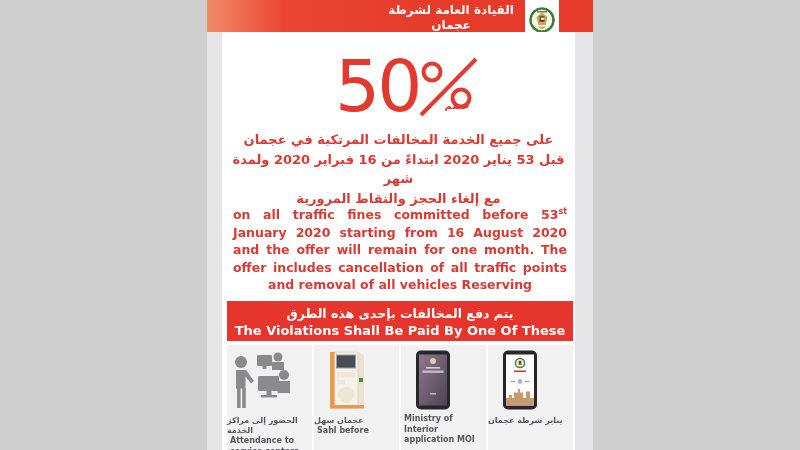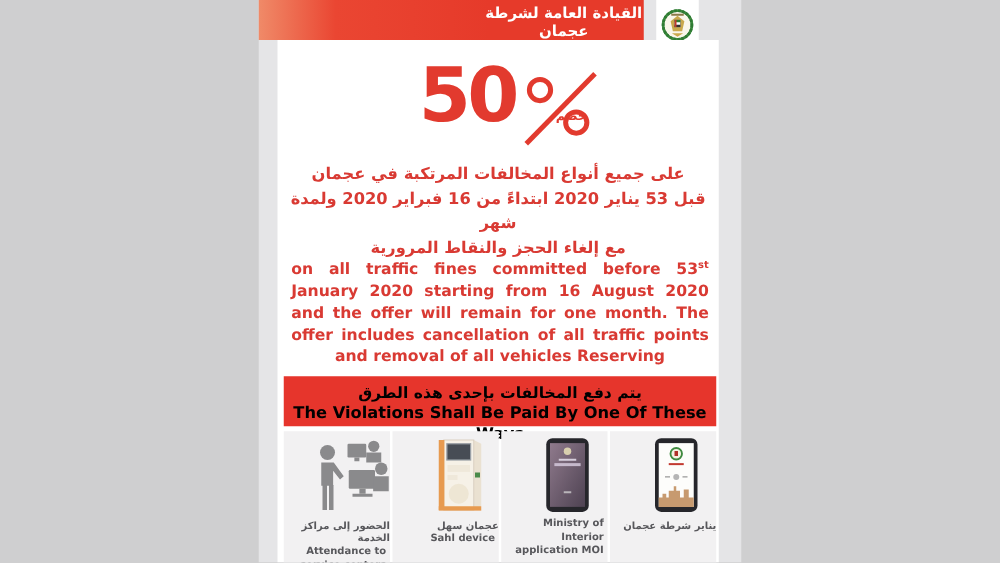--- a/index.html
+++ b/index.html
@@ -2,56 +2,56 @@
 <html><head>
 <meta charset="utf-8">
 <style>
   * { margin:0; padding:0; box-sizing:border-box; }
   html,body { width:800px; height:450px; overflow:hidden; }
   body { background:#cfcfd0; font-family:"DejaVu Sans","Liberation Sans",sans-serif; position:relative; }
 
   .poster { position:absolute; left:207px; top:0; width:386px; height:450px; background:#e5e5e7; }
 
   
-  .hdr { position:absolute; left:0; top:0; width:308px; height:32px;
+  .hdr { position:absolute; left:0; top:0; width:386px; height:32px;
          background:linear-gradient(90deg,#f08a68 0%,#ea4632 20%,#e63a2a 60%,#e63a2a 100%); }
   .hdr-text { position:absolute; top:3px; left:168px; width:152px; text-align:center; color:#fff; }
   .hdr-ar { font-size:12px; font-weight:bold; line-height:15px; direction:rtl; }
   .hdr-en { font-size:7.5px; line-height:10px; }
   .emblem-box { position:absolute; left:318px; top:0px; width:34px; height:43px; background:#fff;
                 display:flex; align-items:center; justify-content:center; }
 
   
   .panel { position:absolute; left:15px; top:32px; width:353px; height:418px; background:#fff; }
 
   
-  .fifty { position:absolute; left:128px; top:42px; font-size:60px; font-weight:bold;
+  .fifty { position:absolute; left:128px; top:52px; font-size:71px; font-weight:normal;
            color:#e23a2e; line-height:70px; letter-spacing:-3px; }
   .pct-svg { position:absolute; left:212px; top:56px; }
-  .khasm { position:absolute; left:228px; top:88px; width:44px; text-align:center;
+  .khasm { position:absolute; left:228px; top:100px; width:44px; text-align:center;
            font-size:10px; font-weight:bold; color:#e23a2e; direction:rtl; }
 
   
   .offer-ar { position:absolute; left:15px; top:130px; width:353px; text-align:center;
               direction:rtl; color:#d93a33; font-weight:bold; font-size:13px; line-height:19.5px; }
   .offer-en { position:absolute; left:26px; top:203px; width:334px; color:#d93a33;
               font-weight:bold; font-size:12.5px; line-height:17.5px;
               text-align:justify; text-align-last:center; }
   .offer-en sup { font-size:8px; }
 
   
   .banner { position:absolute; left:20px; top:301px; width:346px; height:40px;
-            background:#e6352c; color:#000000; text-align:center; padding-top:4px; }
+            background:#e6352c; color:#ffffff; text-align:center; padding-top:4px; }
   .banner-ar { font-size:12.5px; font-weight:bold; line-height:17px; direction:rtl; }
   .banner-en { font-size:13px; font-weight:bold; line-height:17px; }
 
   
   .cells { position:absolute; left:20px; top:345px; width:346px; height:105px;
            display:flex; gap:2px; }
-  .cell { flex:1; background:#f2f1f2; text-align:right; padding-top:5px; }
+  .cell { flex:1; background:#f2f1f2; text-align:left; padding-top:5px; }
   .cell .icn { display:block; margin:0 auto; }
   .lbl-ar { font-size:8px; font-weight:bold; color:#57575b; direction:rtl; margin-top:2px; line-height:10px; }
   .lbl-en { font-size:8px; font-weight:bold; color:#57575b; line-height:10.5px; padding:0 3px; }
 </style>
 </head>
 <body>
 
 <div class="poster">
 
   <div class="hdr">
@@ -82,21 +82,21 @@
   <span class="pct-svg">
     <svg width="60" height="62" viewBox="0 0 60 62">
       <line x1="2" y1="59" x2="57" y2="3" stroke="#e23a2e" stroke-width="4"></line>
       <circle cx="13" cy="16" r="8.5" fill="none" stroke="#e23a2e" stroke-width="4"></circle>
       <circle cx="42" cy="42" r="8.5" fill="none" stroke="#e23a2e" stroke-width="4"></circle>
     </svg>
   </span>
   <div class="khasm">خصم</div>
 
   <div class="offer-ar">
-    <div>على جميع أنواع المخالفات المرتكبة في عجمان</div>
+    <div>على جميع الخدمة المخالفات المرتكبة في عجمان</div>
     <div>قبل 53 يناير 2020 ابتداءً من 16 فبراير 2020  ولمدة شهر</div>
     <div>مع إلغاء الحجز والنقاط المرورية</div>
   </div>
 
   <div class="offer-en"><span>on all traffic fines committed before 53</span><sup>st</sup> <span>January 2020 starting from 16 August 2020  and the offer will remain for one month. The offer includes cancellation of all traffic points and removal of all vehicles Reserving</span></div>
 
   <div class="banner">
     <div class="banner-ar">يتم دفع المخالفات بإحدى هذه الطرق</div>
     <div class="banner-en">The Violations Shall Be Paid By One Of These Ways</div>
   </div>
@@ -135,21 +135,21 @@
           <rect x="16" y="2" width="4.5" height="56" fill="#e79a4f"></rect>
           <rect x="22.5" y="5" width="19" height="13" fill="#474d55" stroke="#9aa0a6" stroke-width="1"></rect>
           <rect x="23" y="22" width="18" height="5.5" fill="#efe8da"></rect>
           <rect x="23" y="30" width="8" height="4" fill="#efe8da"></rect>
           <rect x="45" y="28" width="4" height="4" fill="#4a8a4a"></rect>
           <circle cx="32" cy="45" r="8" fill="#eee6d4"></circle>
           <rect x="16" y="55" width="34" height="3.5" fill="#e79a4f"></rect>
         </svg>
       </span>
       <div class="lbl-ar">عجمان سهل</div>
-      <div class="lbl-en">Sahl device</div>
+      <div class="lbl-en">Sahl before</div>
     </div>
 
     <div class="cell">
       <span class="icn">
         <svg width="64" height="60" viewBox="0 0 64 60">
           <defs>
             <linearGradient id="moiGrad" x1="0" y1="0" x2="1" y2="1">
               <stop offset="0" stop-color="#8f7a8c"></stop>
               <stop offset="1" stop-color="#4e4252"></stop>
             </linearGradient>

